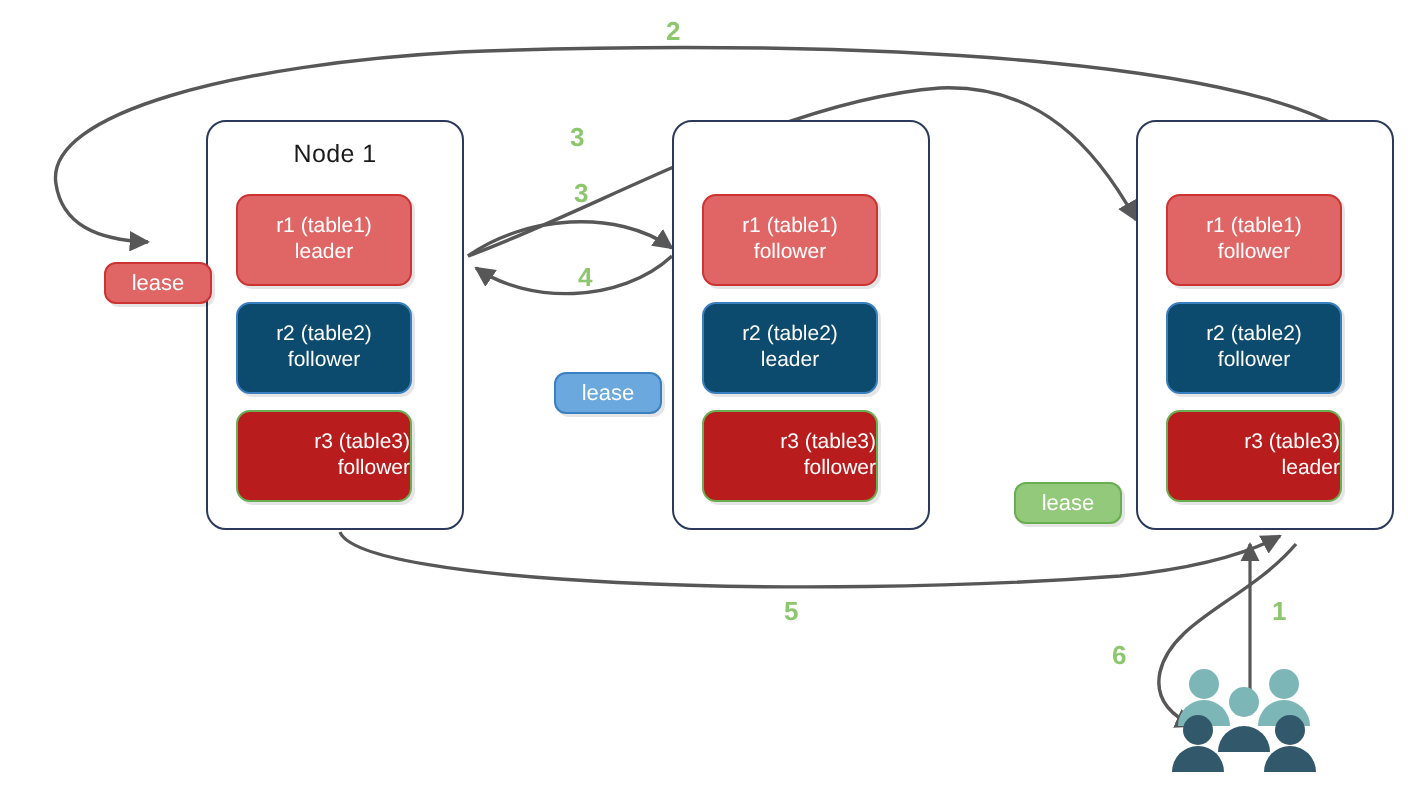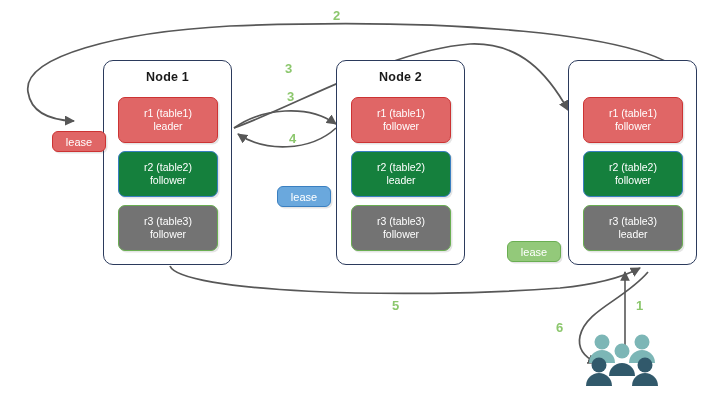--- a/index.html
+++ b/index.html
@@ -13,45 +13,45 @@
     border-radius:10px;
     background:#ffffff;
     box-sizing:border-box;
   }
   .node-title{
     position:absolute;
     left:0;right:0;
     top:9px;
     text-align:center;
     font-size:12.5px;
-    font-weight:bold;
+    font-weight:normal;
     color:#1a1a1a;
     letter-spacing:.2px;
   }
   .replica{
     position:absolute;
     left:14px;
-    width:100px;
+    width:88px;
     height:46px;
     border-radius:7px;
     box-sizing:border-box;
     display:flex;
     flex-direction:column;
     align-items:center;
     justify-content:center;
     color:#ffffff;
     font-size:10.5px;
     line-height:13px;
     text-align:center;
     box-shadow:1.5px 1.5px 0 rgba(0,0,0,0.10);
   }
   .replica .ln{display:block;}
   .rep-red{background:#e06666;border:1.6px solid #cc3333;}
-  .rep-blue{background:#15803d;border:1.6px solid #3a7fc0;}
-  .rep-green{background:#737373;border:1.6px solid #6aae52;}
+  .rep-blue{background:#0c4a6e;border:1.6px solid #3a7fc0;}
+  .rep-green{background:#b91c1c;border:1.6px solid #6aae52;align-items:flex-end;}
 
   .lease{
     position:absolute;
     width:54px;height:21px;
     border-radius:6px;
     box-sizing:border-box;
     display:flex;align-items:center;justify-content:center;
     color:#ffffff;font-size:11px;
     box-shadow:1.5px 1.5px 0 rgba(0,0,0,0.10);
     margin-top:20px;
@@ -114,21 +114,20 @@
       <span class="ln">r2 (table2)</span>
       <span class="ln">follower</span>
     </div>
     <div class="replica rep-green" style="top:144px;">
       <span class="ln">r3 (table3)</span>
       <span class="ln">follower</span>
     </div>
   </div>
 
   <div class="node-box" style="left:336px;top:60px;width:129px;height:205px;">
-    <div class="node-title">Node 2</div>
     <div class="replica rep-red" style="top:36px;">
       <span class="ln">r1 (table1)</span>
       <span class="ln">follower</span>
     </div>
     <div class="replica rep-blue" style="top:90px;">
       <span class="ln">r2 (table2)</span>
       <span class="ln">leader</span>
     </div>
     <div class="replica rep-green" style="top:144px;">
       <span class="ln">r3 (table3)</span>

